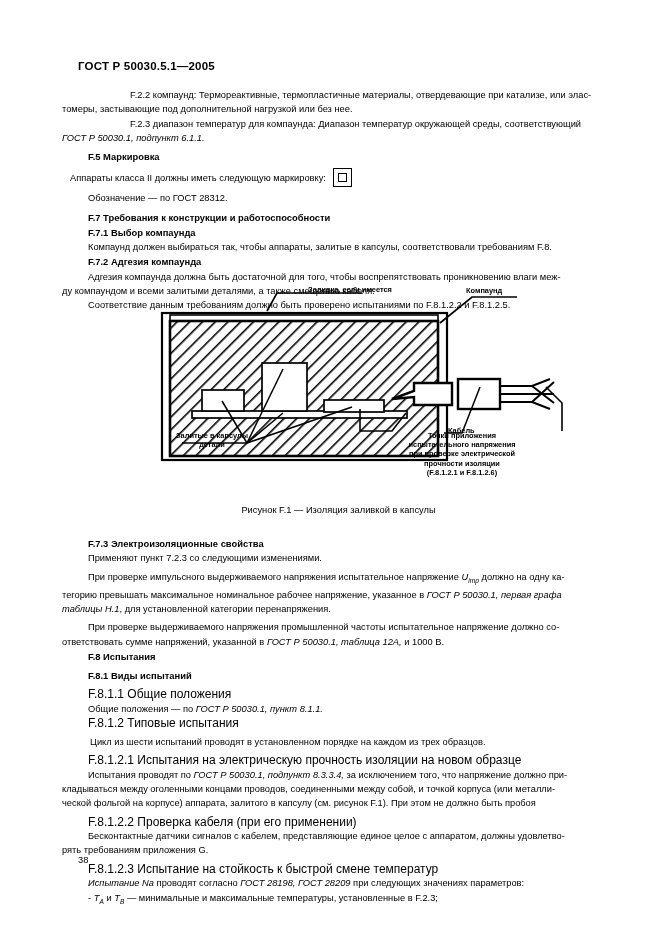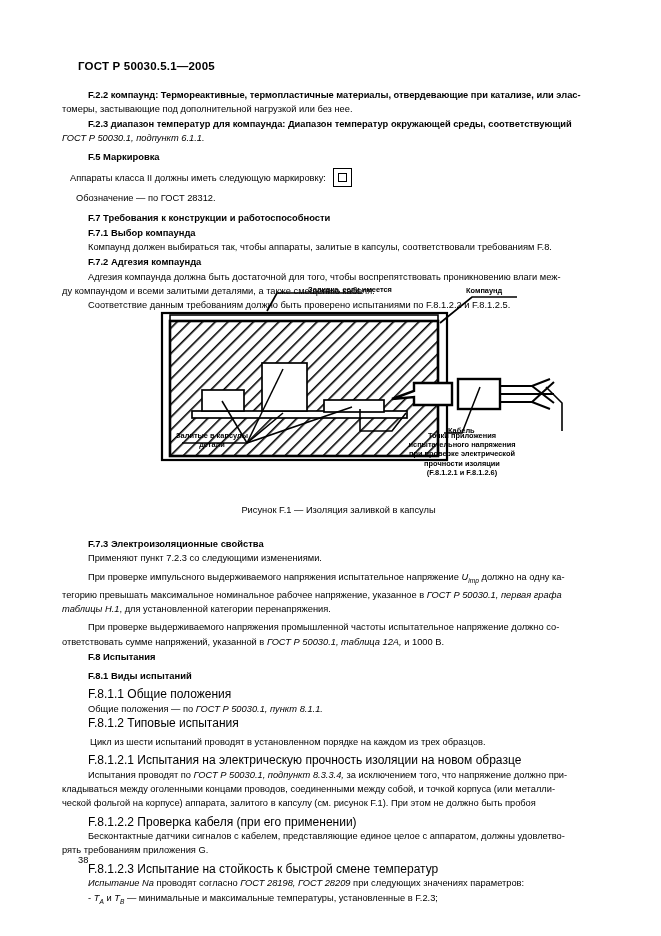--- a/index.html
+++ b/index.html
@@ -51,21 +51,21 @@
     line-height: 15.2px;
     font-weight: bold;
     text-indent: 26px;
   }
   .h-plain {
     margin: 0;
     font-size: 12px;
     line-height: 14.6px;
     text-indent: 26px;
   }
-  b { font-weight: bold; }
+  b { font-weight: normal; margin-left: 42px; }
   i { font-style: italic; }
   .sub {
     font-style: italic;
     font-size: 6.6px;
     vertical-align: sub;
   }
   .var { font-style: italic; }
   .gap-sm { height: 4px; }
 
   
@@ -142,21 +142,21 @@
 
     <div class="gap-sm"></div>
 
     <div class="h-bold">F.5  Маркировка</div>
     <div class="gap-sm"></div>
     <div class="mark-row">
       <span style="font-size:9.3px;">Аппараты класса II должны иметь следующую маркировку:</span>
       <span class="sym-class2"></span>
     </div>
     <div class="gap-sm"></div>
-    <p class="noind" style="margin-left:14px;"><span>Обозначение — по ГОСТ 28312.</span></p>
+    <p class="noind" style="margin-left:26px;"><span>Обозначение — по ГОСТ 28312.</span></p>
     <div class="gap-sm"></div>
 
     <div class="h-bold">F.7  Требования к конструкции и работоспособности</div>
     <div class="h-bold">F.7.1  Выбор компаунда</div>
     <p class="noind" style="margin-left:26px;">Компаунд должен выбираться так, чтобы аппараты, залитые в капсулы, соответствовали требованиям F.8.</p>
     <div class="h-bold">F.7.2  Адгезия компаунда</div>
     <p class="ind">Адгезия компаунда должна быть достаточной для того, чтобы воспрепятствовать проникновению влаги меж-</p>
     <p class="noind">ду компаундом и всеми залитыми деталями, а также смещению кабеля.</p>
     <p class="ind">Соответствие данным требованиям должно быть проверено испытаниями по F.8.1.2.2 и F.8.1.2.5.</p>
   </div>

